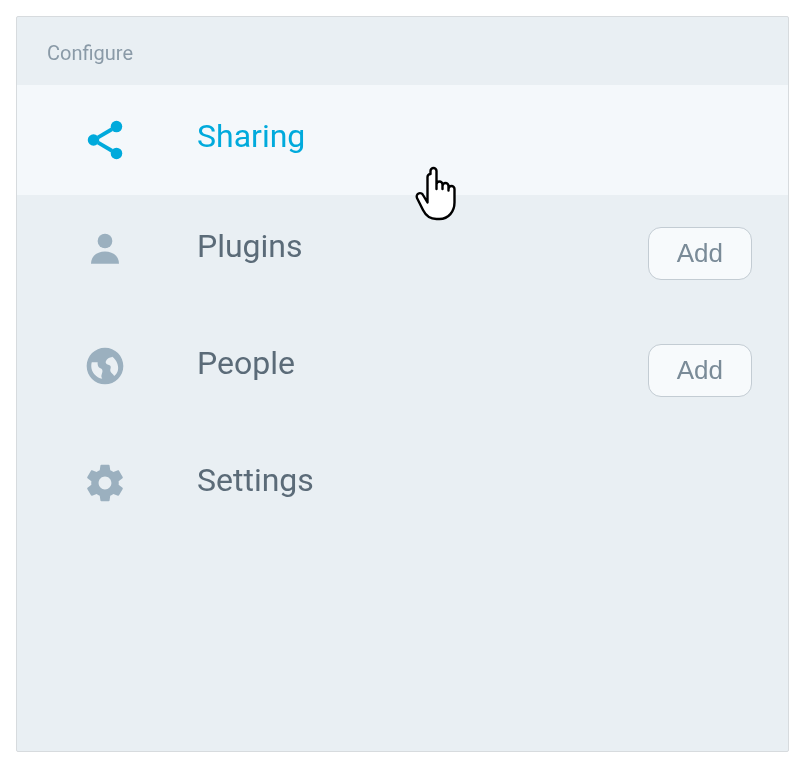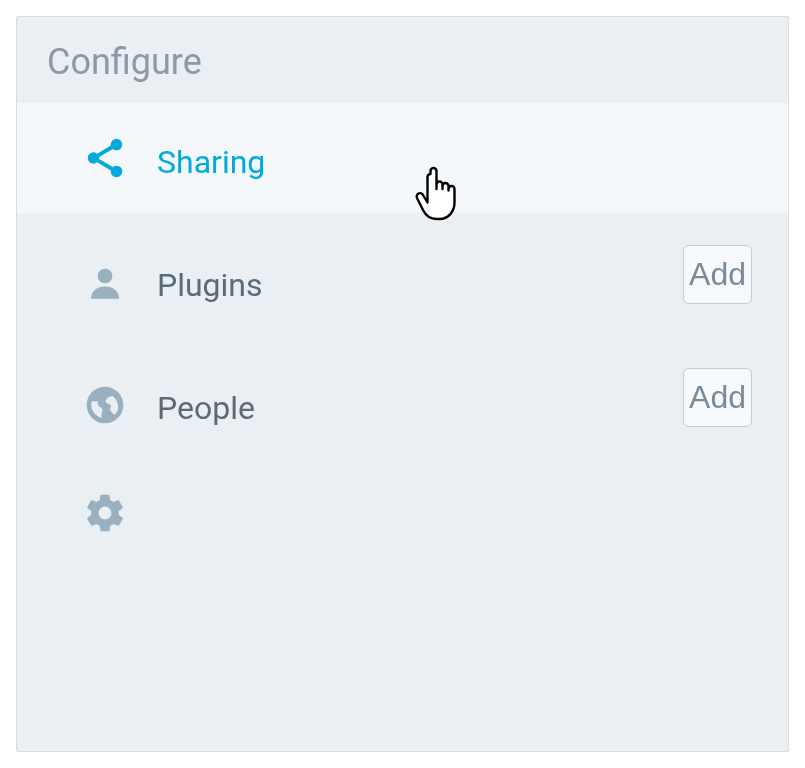--- a/index.html
+++ b/index.html
@@ -17,29 +17,30 @@
     .panel {
       border: 1px solid #d7dbde;
       background: #e9eff3;
       width: 100%;
       height: 100%;
       border-radius: 2px;
       overflow: hidden;
     }
     .panel-header {
       padding: 24px 30px 20px 30px;
-      font-size: 36px;
+      font-size: 20px;
       color: #8a9aa7;
       font-weight: 400;
     }
     .menu-item {
       display: flex;
-      align-items: flex-end;
+      align-items: flex-start;
       padding: 32px 30px 32px 60px;
       position: relative;
+      gap: 40px;
     }
     .menu-item.active {
       background: #f4f8fb;
     }
     .menu-icon {
       width: 56px;
       display: flex;
       justify-content: center;
       align-items: center;
       flex-shrink: 0;
@@ -48,26 +49,26 @@
       font-size: 32px;
       color: #5b6b78;
       font-weight: 400;
       margin-left: 24px;
       flex-grow: 1;
     }
     .menu-item.active .menu-label {
       color: #00aadc;
     }
     .add-button {
-      font-size: 32px;
+      font-size: 26px;
       color: #7a8b98;
       background: #f7fafc;
       border: 1px solid #c3ccd3;
-      border-radius: 6px;
-      padding: 10px 5px;
+      border-radius: 13px;
+      padding: 10px 28px;
       cursor: pointer;
       margin-right: 6px;
       font-weight: 400;
     }
     .cursor {
       position: absolute;
       left: 410px;
       top: 165px;
       pointer-events: none;
       z-index: 10;
@@ -116,20 +117,21 @@
     <span class="menu-label">People</span>
     <button class="add-button">Add</button>
   </div>
 
   <div class="menu-item">
     <span class="menu-icon">
       <svg width="44" height="44" viewBox="0 0 24 24" fill="#9bb0bf">
         <path d="M19.43 12.98 C19.47 12.66 19.5 12.34 19.5 12 C19.5 11.66 19.47 11.34 19.43 11.02 L21.54 9.37 C21.73 9.22 21.78 8.95 21.66 8.73 L19.66 5.27 C19.54 5.05 19.27 4.97 19.05 5.05 L16.56 6.05 C16.04 5.65 15.48 5.32 14.87 5.07 L14.49 2.42 C14.46 2.18 14.25 2 14 2 L10 2 C9.75 2 9.54 2.18 9.51 2.42 L9.13 5.07 C8.52 5.32 7.96 5.66 7.44 6.05 L4.95 5.05 C4.73 4.96 4.46 5.05 4.34 5.27 L2.34 8.73 C2.21 8.95 2.27 9.22 2.46 9.37 L4.57 11.02 C4.53 11.34 4.5 11.67 4.5 12 C4.5 12.33 4.53 12.66 4.57 12.98 L2.46 14.63 C2.27 14.78 2.22 15.05 2.34 15.27 L4.34 18.73 C4.46 18.95 4.73 19.03 4.95 18.95 L7.44 17.95 C7.96 18.35 8.52 18.68 9.13 18.93 L9.51 21.58 C9.54 21.82 9.75 22 10 22 L14 22 C14.25 22 14.46 21.82 14.49 21.58 L14.87 18.93 C15.48 18.68 16.04 18.34 16.56 17.95 L19.05 18.95 C19.27 19.04 19.54 18.95 19.66 18.73 L21.66 15.27 C21.78 15.05 21.73 14.78 21.54 14.63 L19.43 12.98 Z M12 15.5 C10.07 15.5 8.5 13.93 8.5 12 C8.5 10.07 10.07 8.5 12 8.5 C13.93 8.5 15.5 10.07 15.5 12 C15.5 13.93 13.93 15.5 12 15.5 Z"></path>
       </svg>
     </span>
+    <span class="menu-label">Settings</span>
   </div>
 
   <div class="cursor">
     <svg width="50" height="60" viewBox="0 0 32 40">
       <path d="M13 4 C13 3 14 2 15 2 C16 2 17 3 17 4 L17 16 L17 13 C17 12 18 11 19 11 C20 11 21 12 21 13 L21 16 L21 14 C21 13 22 12 23 12 C24 12 25 13 25 14 L25 17 L25 16 C25 15 26 14 27 14 C28 14 29 15 29 16 L29 25 C29 31 25 36 19 36 L17 36 C13 36 10 34 8 30 L4 22 C3.5 21 4 19.5 5 19 C6 18.5 7.5 19 8 20 L11 25 L11 8 C11 7 12 6 13 6 Z" fill="#ffffff" stroke="#000000" stroke-width="1.6" stroke-linejoin="round"></path>
     </svg>
   </div>
 </div>
 
 </body></html>

